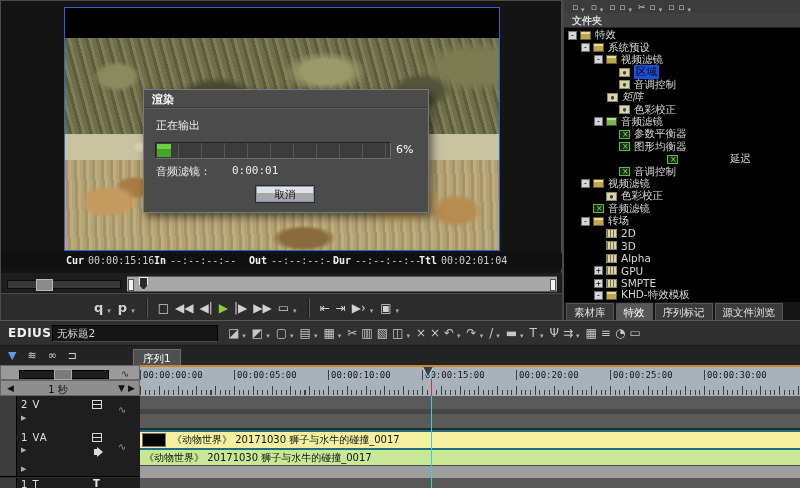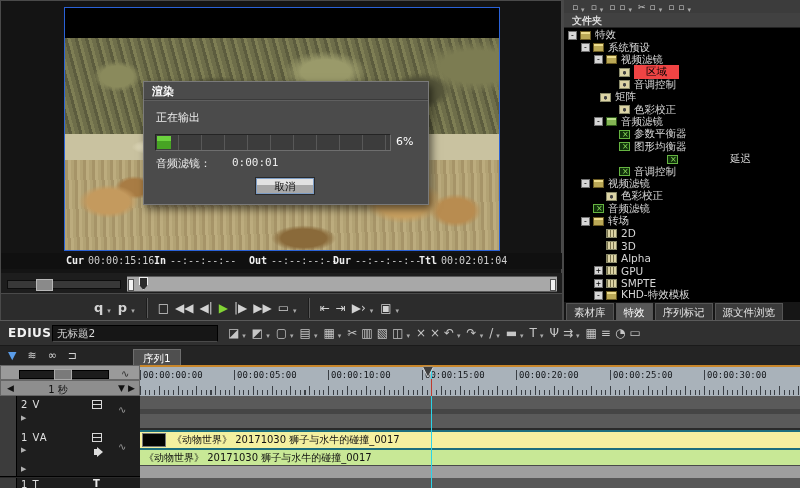--- a/index.html
+++ b/index.html
@@ -42,21 +42,21 @@
   #pos-pin{position:absolute;left:12px;top:0;width:7px;height:11px;background:#2a2a2a;border:1px solid #f0f0f0;
            clip-path:polygon(0 0,100% 0,100% 60%,50% 100%,0 60%);}
   
   #transport{position:absolute;left:0;top:292px;width:562px;height:28px;background:#2c2c2c;border-top:1px solid #4a4a4a;
              display:flex;align-items:center;padding-left:90px;box-sizing:border-box;}
   .tbtn{color:#d2d2d2;font-size:12px;line-height:20px;padding:0 3px;cursor:default;white-space:nowrap;}
   .tbtn.flag{font-weight:bold;font-size:13px;}
   .tsep{width:2px;height:20px;background:linear-gradient(90deg,#1c1c1c 0 1px,#5a5a5a 1px);margin:0 7px;}
   .caret{color:#aaa;font-size:7px;margin:6px 4px 0 1px;}
   
-  #dlg{position:absolute;left:142px;top:80px;width:286px;height:124px;background:#4b4b4b;border:1px solid #7a7a7a;
+  #dlg{position:absolute;left:142px;top:88px;width:286px;height:124px;background:#4b4b4b;border:1px solid #7a7a7a;
        box-shadow:3px 4px 8px rgba(0,0,0,.55);box-sizing:border-box;z-index:30;}
   .dlg-title{position:absolute;left:8px;top:2px;font-size:11px;font-weight:bold;color:#fff;}
   .dlg-hr{position:absolute;left:0;top:17px;width:100%;height:1px;background:#3a3a3a;border-bottom:1px solid #5f5f5f;}
   .dlg-status{position:absolute;left:12px;top:28px;font-size:11px;color:#ececec;}
   .dlg-bar{position:absolute;left:11px;top:52px;width:234px;height:15px;background:#3c3c3c;
            border-top:1px solid #242424;border-left:1px solid #242424;border-bottom:1px solid #6e6e6e;border-right:1px solid #6e6e6e;}
   #dlg-fill{position:absolute;left:1px;top:1px;height:13px;background:linear-gradient(180deg,#6cd23e 0 40%,#47a424 40%);}
   .dlg-seg{position:absolute;inset:0;background:repeating-linear-gradient(90deg,transparent 0 22px,#585858 22px 23px);}
   .dlg-pct{position:absolute;left:252px;top:53px;font-size:11px;color:#fff;}
   .dlg-el-label{position:absolute;left:12px;top:74px;font-size:11px;color:#ececec;}
@@ -76,21 +76,21 @@
         font:8px/8px "DejaVu Sans Mono",monospace;text-align:center;box-sizing:border-box;margin-right:3px;}
   .tspace{width:12px;flex:none;}
   .ticon{width:11px;height:9px;flex:none;margin-right:4px;border:1px solid #555;box-sizing:border-box;position:relative;}
   .ticon.folder{background:linear-gradient(180deg,#ecdc8e 0 2px,#baa856 2px);border-color:#6a5a22;}
   .ticon.folder-audio{background:linear-gradient(180deg,#bce08a 0 2px,#84b454 2px);border-color:#2f5a1a;}
   .ticon.leaf-video{background:radial-gradient(circle at 50% 55%,#444 0 1.5px,transparent 2px),#dcd4a6;border-color:#8a8a6a;}
   .ticon.leaf-audio{background:#10300a;border-color:#66b442;}
   .ticon.leaf-audio::after{content:'×';position:absolute;left:2px;top:-1px;font:8px/9px "DejaVu Sans",sans-serif;color:#8ada5c;}
   .ticon.leaf-trans{background:repeating-linear-gradient(90deg,#77704a 0 1px,transparent 1px 3px),#dcd4a6;border-color:#8a8a6a;}
   .tlabel{font-size:10.5px;color:#d6d6d6;white-space:nowrap;}
-  .tlabel.sel{background:#ef4444;color:#000;padding:0 12px;}
+  .tlabel.sel{background:#1d4ed8;color:#000;padding:0 2px;}
   #fx-tabs{position:absolute;left:0;bottom:0;width:100%;height:18px;background:#161616;display:flex;align-items:flex-end;padding-left:2px;box-sizing:border-box;}
   .fxtab{height:16px;line-height:16px;padding:0 7px;margin-right:2px;background:#3a3a3a;color:#e4e4e4;font-size:10.5px;
          border:1px solid #555;border-bottom:none;white-space:nowrap;}
   .fxtab.active{background:#575757;color:#fff;}
   
   #tl{position:absolute;left:0;top:320px;width:800px;height:168px;background:#2e2e2e;border-top:1px solid #5a5a5a;box-sizing:border-box;}
   #tl-bar1{position:absolute;left:0;top:0;width:100%;height:24px;background:#303030;}
   #tl-logo{position:absolute;left:8px;top:5px;font-size:12px;font-weight:bold;color:#f2f2f2;letter-spacing:.5px;}
   #tl-project{position:absolute;left:52px;top:4px;width:156px;height:15px;background:#161616;border:1px solid #000;
               border-bottom-color:#4a4a4a;color:#d8d8d8;font-size:10.5px;padding:0 4px;font-family:inherit;}
@@ -250,21 +250,21 @@
         <div class="trow" style="padding-left: 43px;">
           <span class="tspace"></span>
           <span class="ticon leaf-video"></span>
           <span class="tlabel sel">区域</span>
         </div>
         <div class="trow" style="padding-left: 43px;">
           <span class="tspace"></span>
           <span class="ticon leaf-video"></span>
           <span class="tlabel">音调控制</span>
         </div>
-        <div class="trow" style="padding-left: 24px;">
+        <div class="trow" style="padding-left: 31px; font-style: italic;">
           <span class="tspace"></span>
           <span class="ticon leaf-video"></span>
           <span class="tlabel">矩阵</span>
         </div>
         <div class="trow" style="padding-left: 43px;">
           <span class="tspace"></span>
           <span class="ticon leaf-video"></span>
           <span class="tlabel">色彩校正</span>
         </div>
         <div class="trow" style="padding-left: 30px;">

